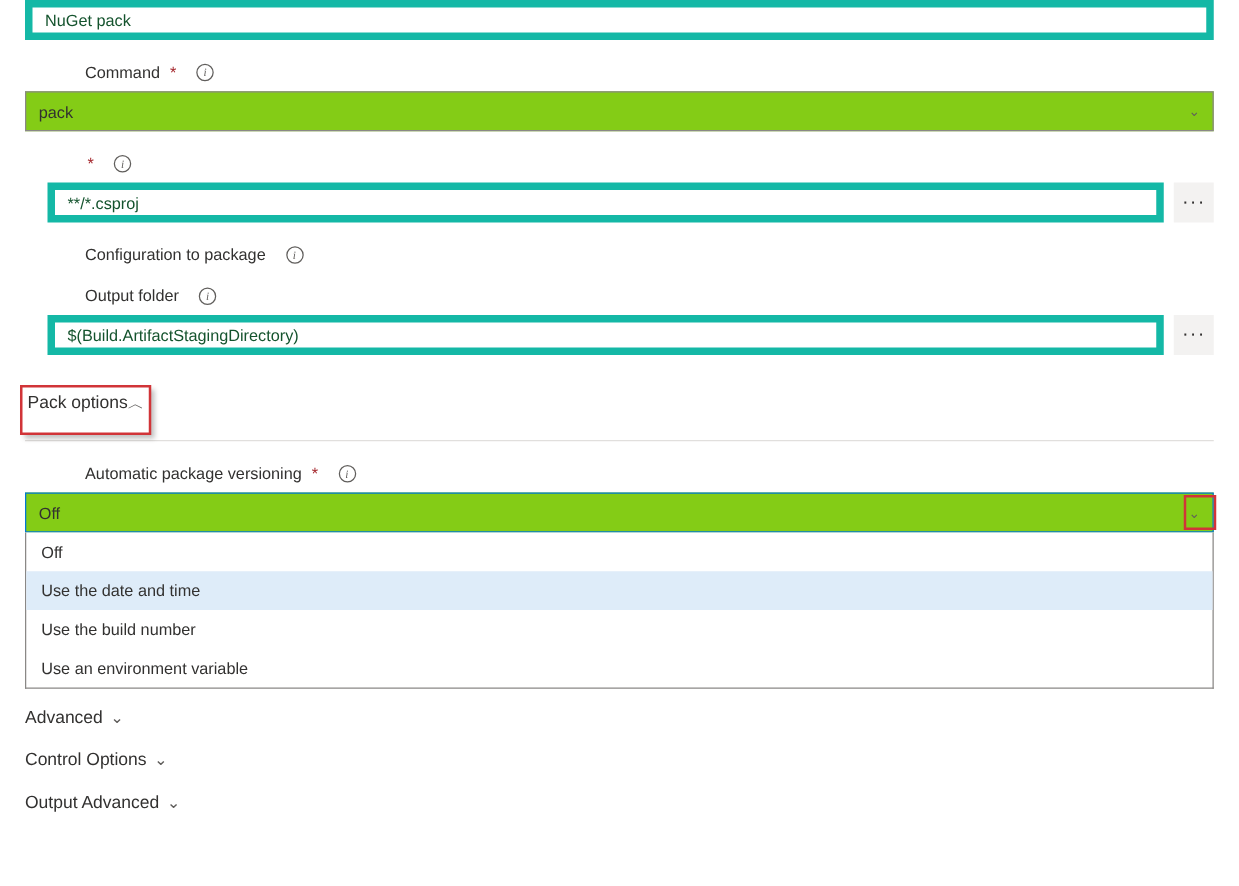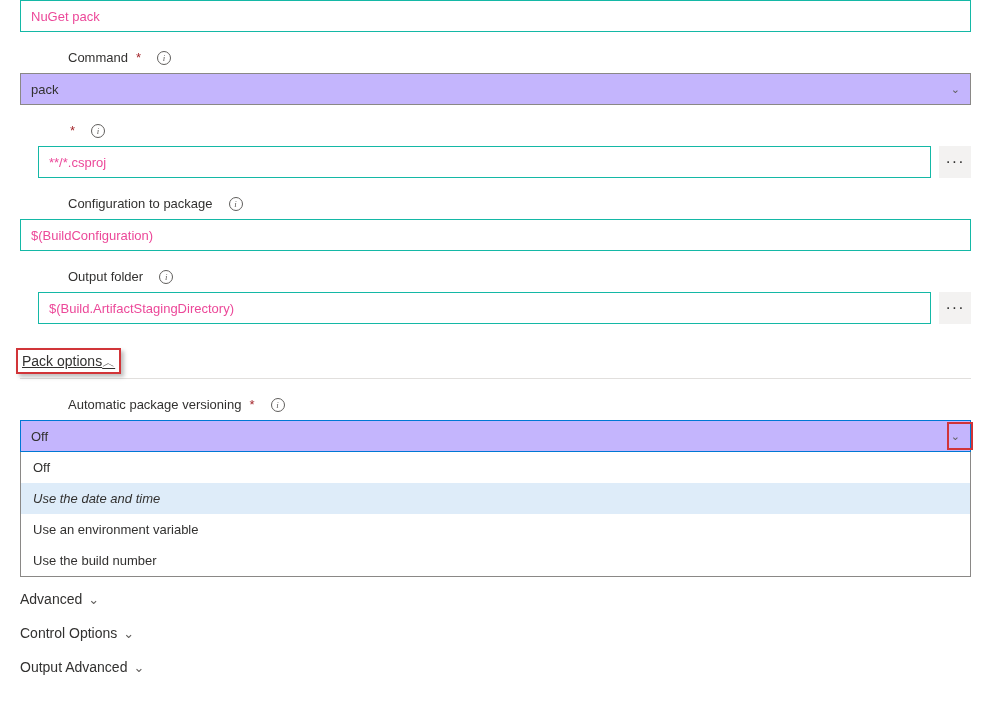--- a/index.html
+++ b/index.html
@@ -31,25 +31,25 @@
       font-family: Georgia, serif;
       align-items: center;
       justify-content: center;
       color: #605e5c;
       margin-left: 10px;
       cursor: pointer;
     }
     .text-input {
       width: 100%;
       height: 32px;
-      border: 1px solid #14b8a6;
+      border: 6px solid #14b8a6;
       padding: 0 10px;
       font-size: 13px;
       background: #fff;
-      color: #ec4899;
+      color: #14532d;
     }
     .input-row { display: flex; gap: 8px; align-items: center; padding-left: 18px; }
     .input-row .text-input { flex: 1; }
     .ellipsis-btn {
       width: 32px; height: 32px;
       background: #f3f2f1;
       border: none;
       display: flex;
       align-items: center;
       justify-content: center;
@@ -61,21 +61,21 @@
     }
     .select-wrap { position: relative; }
     .select-display {
       width: 100%;
       height: 32px;
       border: 1px solid #8a8886;
       padding: 0 10px;
       display: flex;
       align-items: center;
       justify-content: space-between;
-      background: #c4b5fd;
+      background: #84cc16;
       cursor: pointer;
     }
     .select-display.focused { border-color: #0078d4; }
     .chevron { font-size: 11px; color: #605e5c; }
     .section-header {
       display: flex;
       align-items: center;
       gap: 6px;
       border-bottom: 1px solid #e1dfdd;
       padding-bottom: 4px;
@@ -92,41 +92,40 @@
       padding-top: 6px;
       margin-bottom: 8px;
       font-size: 14px;
       cursor: pointer;
     }
     .highlight-red {
       border: 2px solid #d13438;
       box-shadow: 3px 3px 4px rgba(0,0,0,0.25);
       display: inline-flex;
       align-items: center;
-      padding: 2px 4px 2px 0;
+      padding: 2px 4px 16px 0;
       margin-left: -4px;
-      text-decoration: underline;
     }
     .highlight-red-chevron {
       border: 2px solid #d13438;
       width: 26px; height: 28px;
       position: absolute;
       right: -2px; top: 2px;
       pointer-events: none;
     }
     .dropdown-list {
       border: 1px solid #8a8886;
       border-top: none;
       background: #fff;
     }
     .dropdown-item {
       padding: 8px 12px;
       cursor: pointer;
     }
-    .dropdown-item.hovered { background: #deecf9; font-style: italic; }
+    .dropdown-item.hovered { background: #deecf9; }
   </style>
 </head>
 <body>
 
 <div class="field-group" style="margin-top:0;">
   <input class="text-input" type="text" value="NuGet pack" style="">
 </div>
 
 <div class="field-group">
   <div class="field-label">
@@ -151,21 +150,20 @@
     <input class="text-input" type="text" value="**/*.csproj" style="">
     <button class="ellipsis-btn">···</button>
   </div>
 </div>
 
 <div class="field-group">
   <div class="field-label">
     <span>Configuration to package</span>
     <span class="info-icon">i</span>
   </div>
-  <input class="text-input" type="text" value="$(BuildConfiguration)" style="">
 </div>
 
 <div class="field-group">
   <div class="field-label">
     <span>Output folder</span>
     <span class="info-icon">i</span>
   </div>
   <div class="input-row">
     <input class="text-input" type="text" value="$(Build.ArtifactStagingDirectory)" style="">
     <button class="ellipsis-btn">···</button>
@@ -187,22 +185,22 @@
   </div>
   <div class="select-wrap">
     <div class="select-display focused">
       <span>Off</span>
       <span class="chevron">⌄</span>
     </div>
     <div class="highlight-red-chevron"></div>
     <div class="dropdown-list">
       <div class="dropdown-item">Off</div>
       <div class="dropdown-item hovered">Use the date and time</div>
+      <div class="dropdown-item">Use the build number</div>
       <div class="dropdown-item">Use an environment variable</div>
-      <div class="dropdown-item">Use the build number</div>
     </div>
   </div>
 </div>
 
 <div class="section-header-plain" style="margin-top:-10px;">
   <span>Advanced</span>
   <span class="chevron" style="font-size:13px;">⌄</span>
 </div>
 
 <div class="section-header-plain">

